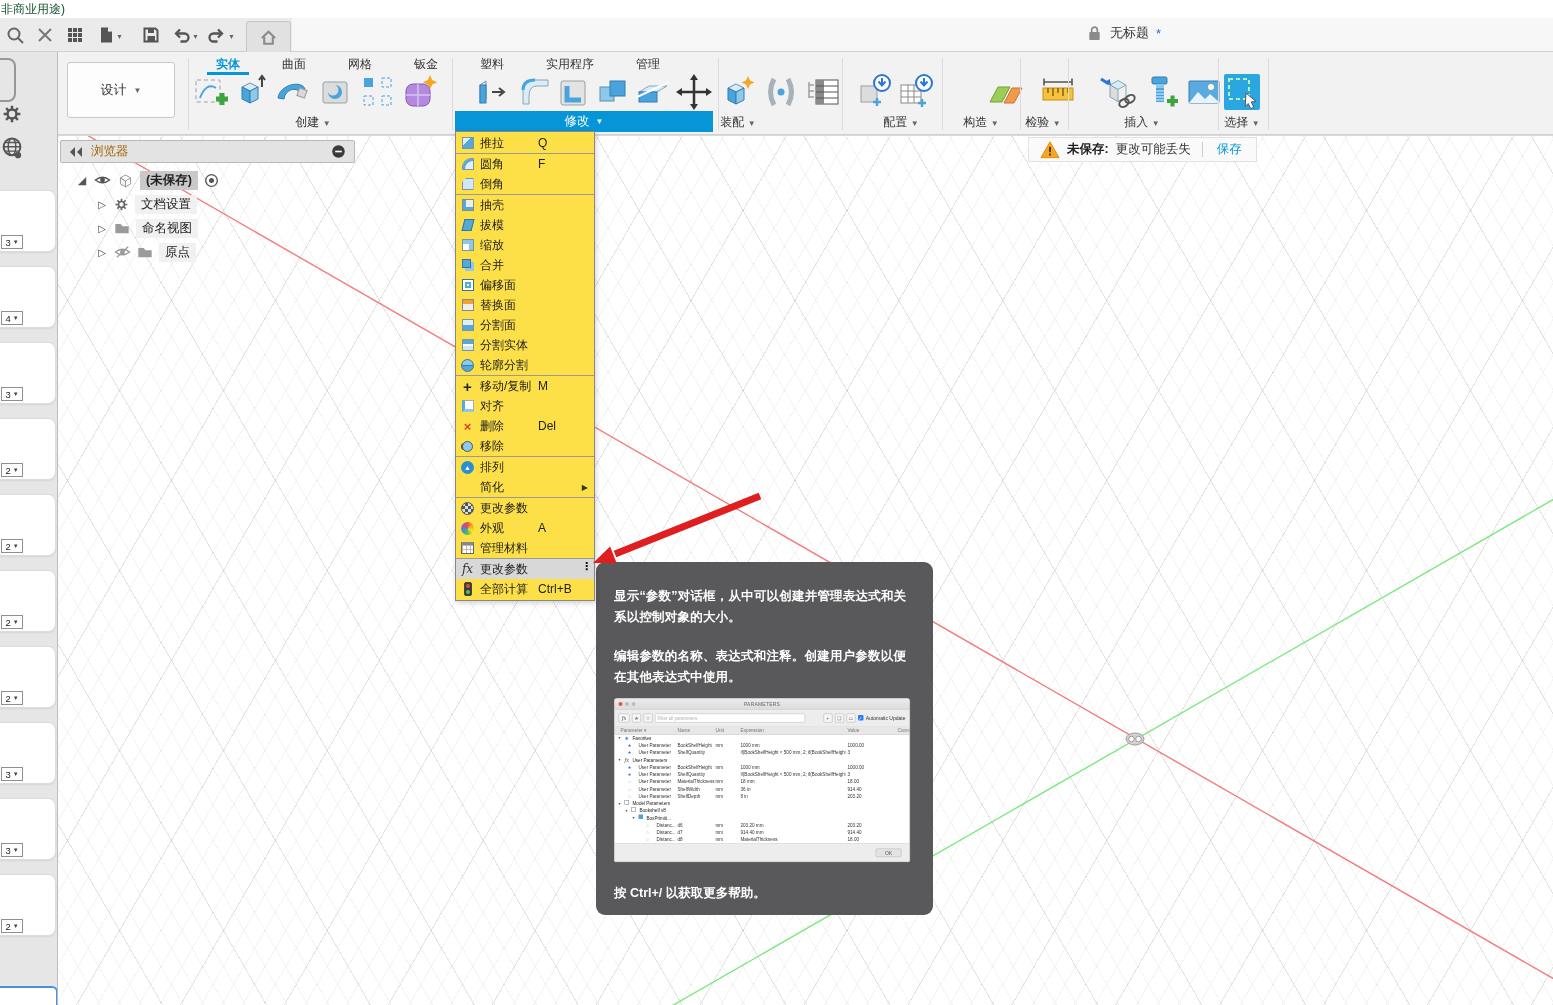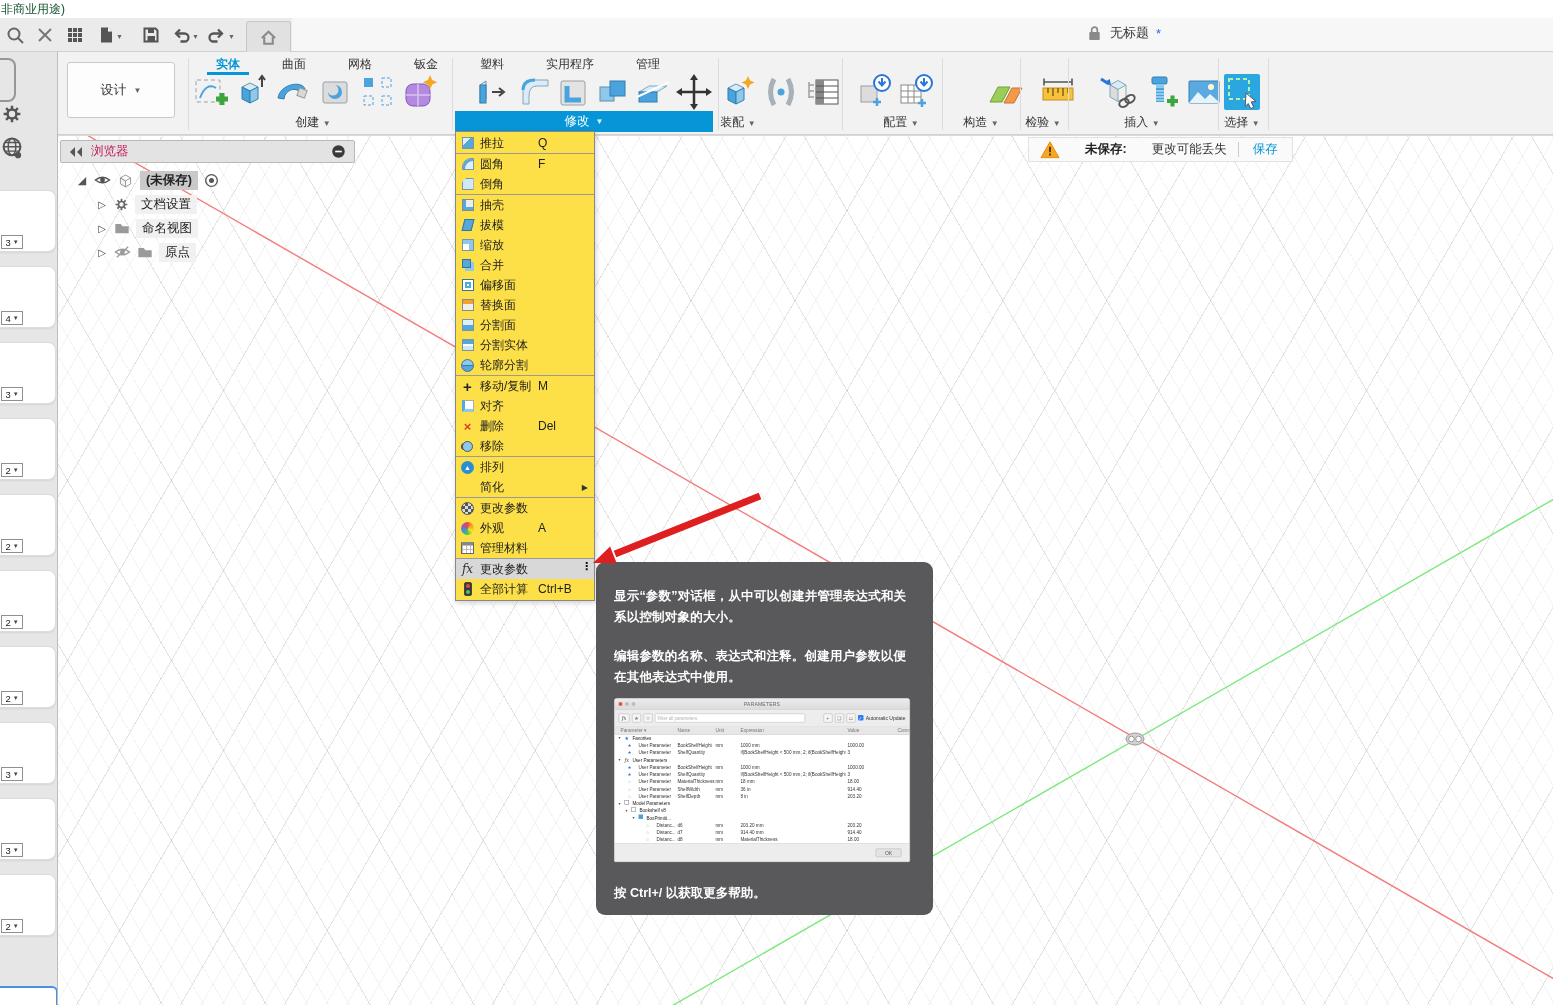--- a/index.html
+++ b/index.html
@@ -51,31 +51,31 @@
   repeating-linear-gradient(120deg,rgba(0,0,0,.042) 0 1px,transparent 1px 18px),
   repeating-linear-gradient(60deg,rgba(0,0,0,.042) 0 1px,transparent 1px 18px),
   repeating-linear-gradient(120deg,rgba(0,0,0,.065) 0 1px,transparent 1px 90px),
   repeating-linear-gradient(60deg,rgba(0,0,0,.065) 0 1px,transparent 1px 90px);
  border-top:1px solid #d8d8d8}
 #axes{position:absolute;left:0;top:0;width:100%;height:100%}
 
 
 #browser{position:absolute;left:60px;top:140px;width:300px;z-index:10;font-size:12.5px}
 #browser-header{height:23px;background:#e3e3e3;border:1px solid #b9b9b9;border-radius:2px;display:flex;align-items:center;padding:0 8px;gap:8px;width:295px}
-#browser-header .ttl{flex:1;color:#be185d}
+#browser-header .ttl{flex:1;color:#a16207}
 .brow{display:flex;align-items:center;height:24px;gap:6px}
 .brow .lbl{background:#f1f1f1;padding:1px 6px;color:#222;white-space:nowrap}
 .brow .lbl.sel{background:#c9c9c9;font-weight:bold}
 .tri{color:#555;font-size:11px;width:12px;text-align:center}
 .tri2{color:#444;font-size:10px;width:12px;text-align:center}
 
 
 #banner{position:absolute;left:1028px;top:137px;height:25px;display:flex;z-index:12;
  background:#fafafa;border:1px solid #e2e2e2;align-items:stretch;font-size:12.5px}
-#banner .seg{display:flex;align-items:center;gap:25px;padding:0 11px}
+#banner .seg{display:flex;align-items:center;gap:7px;padding:0 11px}
 #banner .vd{width:1px;background:#ccc;margin:4px 0}
 #banner .save{color:#0696d7;padding:0 14px;display:flex;align-items:center}
 #banner b{color:#222}
 #banner .msg{color:#333}
 
 
 #menu{position:absolute;left:455px;top:131px;width:140px;background:#fde047;border:1px solid #888;
  box-shadow:1px 2px 5px rgba(0,0,0,.18);z-index:30;padding:1px 0}
 .menu-item{height:20px;display:flex;align-items:center;font-size:12px;color:#222;position:relative;padding-right:6px}
 .menu-item.hl{background:#d8d8d8}

